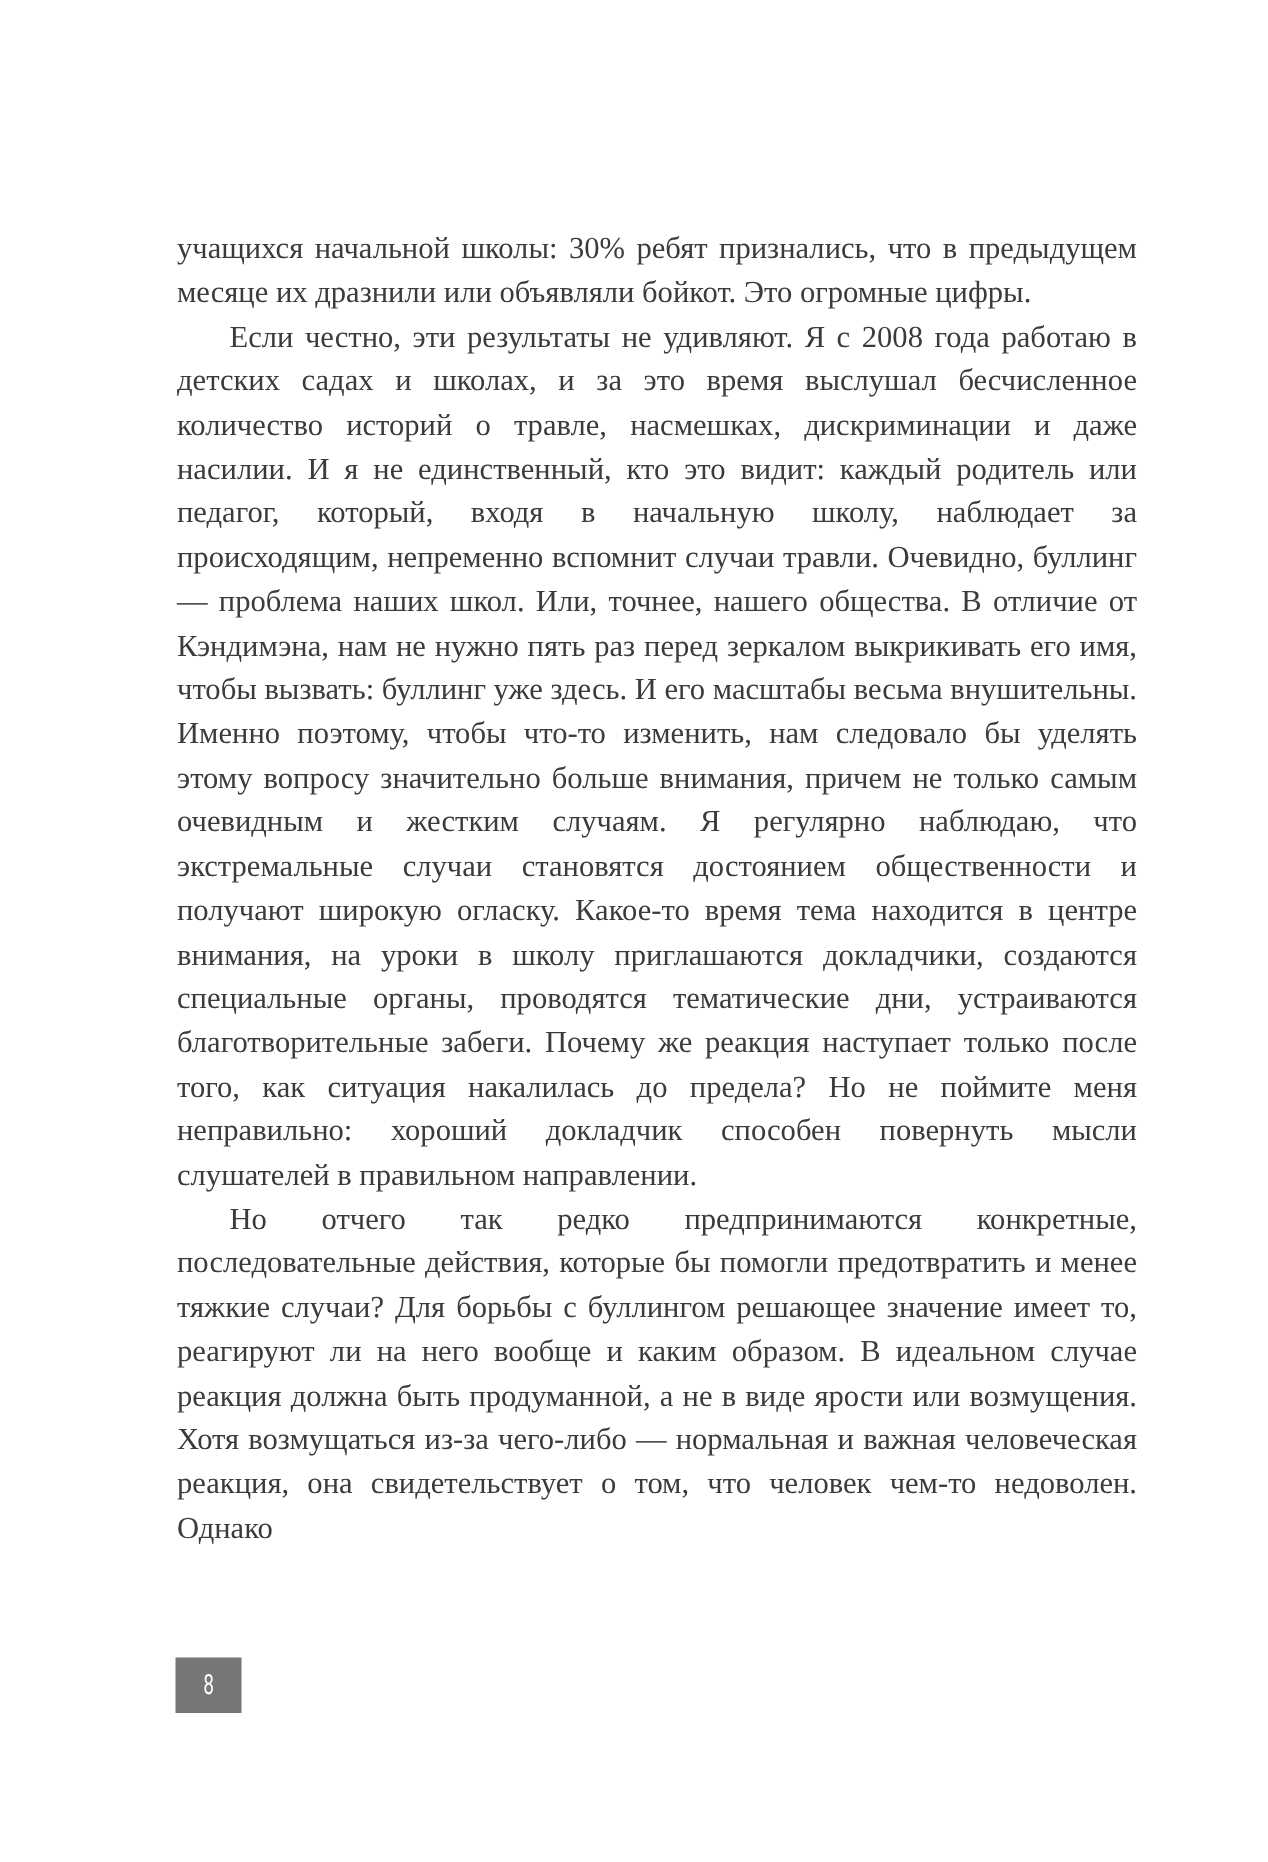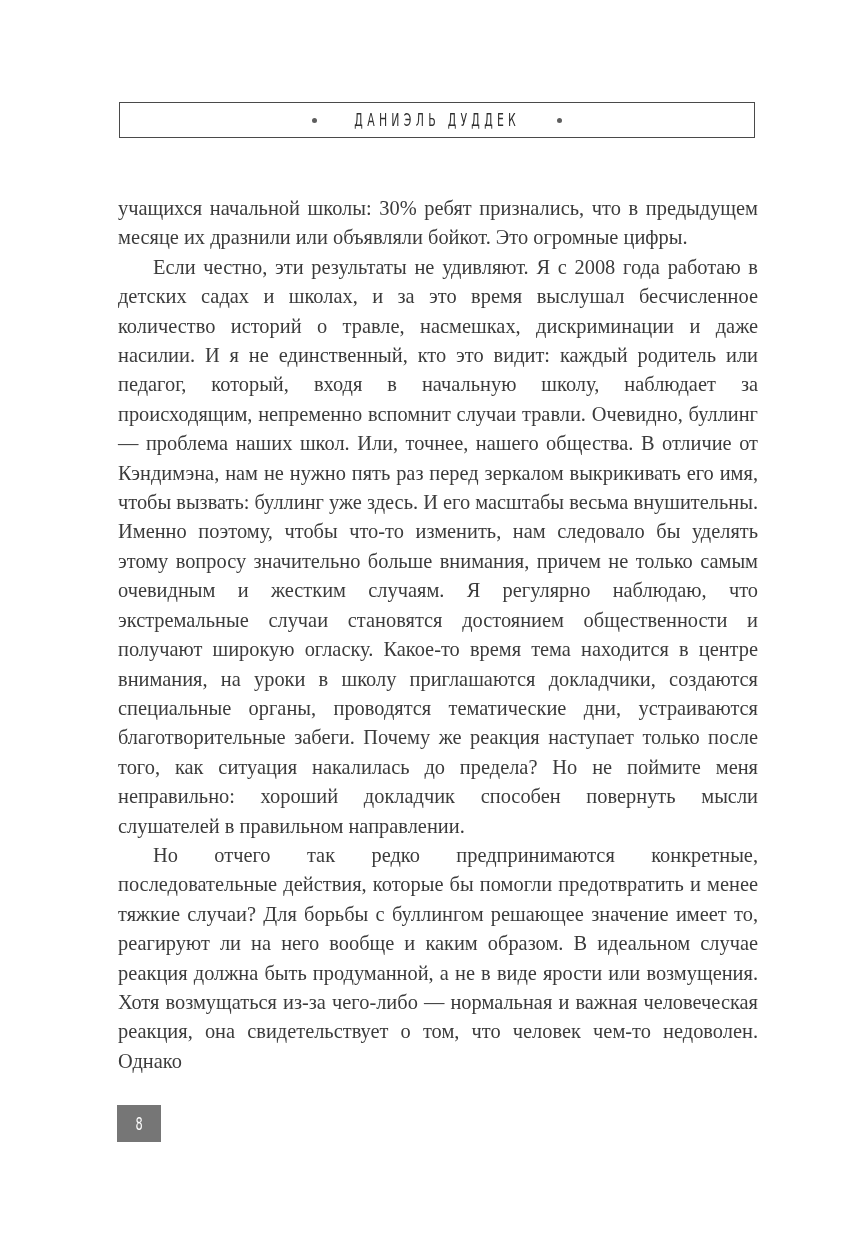--- a/index.html
+++ b/index.html
@@ -62,21 +62,20 @@
     transform-origin: center center;
     font-weight: 400;
   }
 
   
   .body-column {
     position: absolute;
     left: 118px;
     top: 152px;
     width: 640px;
-    margin-top: 42px;
   }
   .para {
     margin: 0;
     color: #3b3b3b;
     font-size: 20.4px;
     line-height: 29.4px;
     text-align: justify;
     text-justify: inter-word;
     hyphens: manual;
     -webkit-hyphens: manual;
@@ -108,27 +107,20 @@
     line-height: 1;
     transform: scaleX(0.7);
     transform-origin: center center;
   }
 </style>
 </head>
 <body>
 
 <div class="page">
 
-  <div class="running-header">
-    <div class="header-inner">
-      <span class="bullet-dot"></span>
-      <span class="header-title">ДАНИЭЛЬ ДУДДЕК</span>
-      <span class="bullet-dot"></span>
-    </div>
-  </div>
 
   <div class="body-column">
     <p class="para">учащихся начальной школы: 30% ребят признались, что в предыдущем месяце их дразнили или объявляли бойкот. Это огромные цифры.</p>
     <p class="para indent">Если честно, эти результаты не удивляют. Я с 2008 года работаю в детских садах и школах, и за это время выслушал бесчисленное количество историй о травле, насмешках, дискриминации и даже насилии. И я не единственный, кто это видит: каждый родитель или педагог, который, входя в начальную школу, наблюдает за происходящим, непременно вспомнит случаи травли. Очевидно, буллинг — проблема наших школ. Или, точнее, нашего общества. В отличие от Кэндимэна, нам не нужно пять раз перед зеркалом выкрикивать его имя, чтобы вызвать: буллинг уже здесь. И его масштабы весьма внушительны. Именно поэтому, чтобы что-то изменить, нам следовало бы уделять этому вопросу значительно больше внимания, причем не только самым очевидным и жестким случаям. Я регулярно наблюдаю, что экстремальные случаи становятся достоянием общественности и получают широкую огласку. Какое-то время тема находится в центре внимания, на уроки в школу приглашаются докладчики, создаются специальные органы, проводятся тематические дни, устраиваются благотворительные забеги. Почему же реакция наступает только после того, как ситуация накалилась до предела? Но не поймите меня неправильно: хороший докладчик способен повернуть мысли слушателей в правильном направлении.</p>
     <p class="para indent">Но отчего так редко предпринимаются конкретные, последовательные действия, которые бы помогли предотвратить и менее тяжкие случаи? Для борьбы с буллингом решающее значение имеет то, реагируют ли на него вообще и каким образом. В идеальном случае реакция должна быть продуманной, а не в виде ярости или возмущения. Хотя возмущаться из-за чего-либо — нормальная и важная человеческая реакция, она свидетельствует о том, что человек чем-то недоволен. Однако</p>
   </div>
 
   <div class="page-number-box">
     <span class="page-number">8</span>
   </div>

